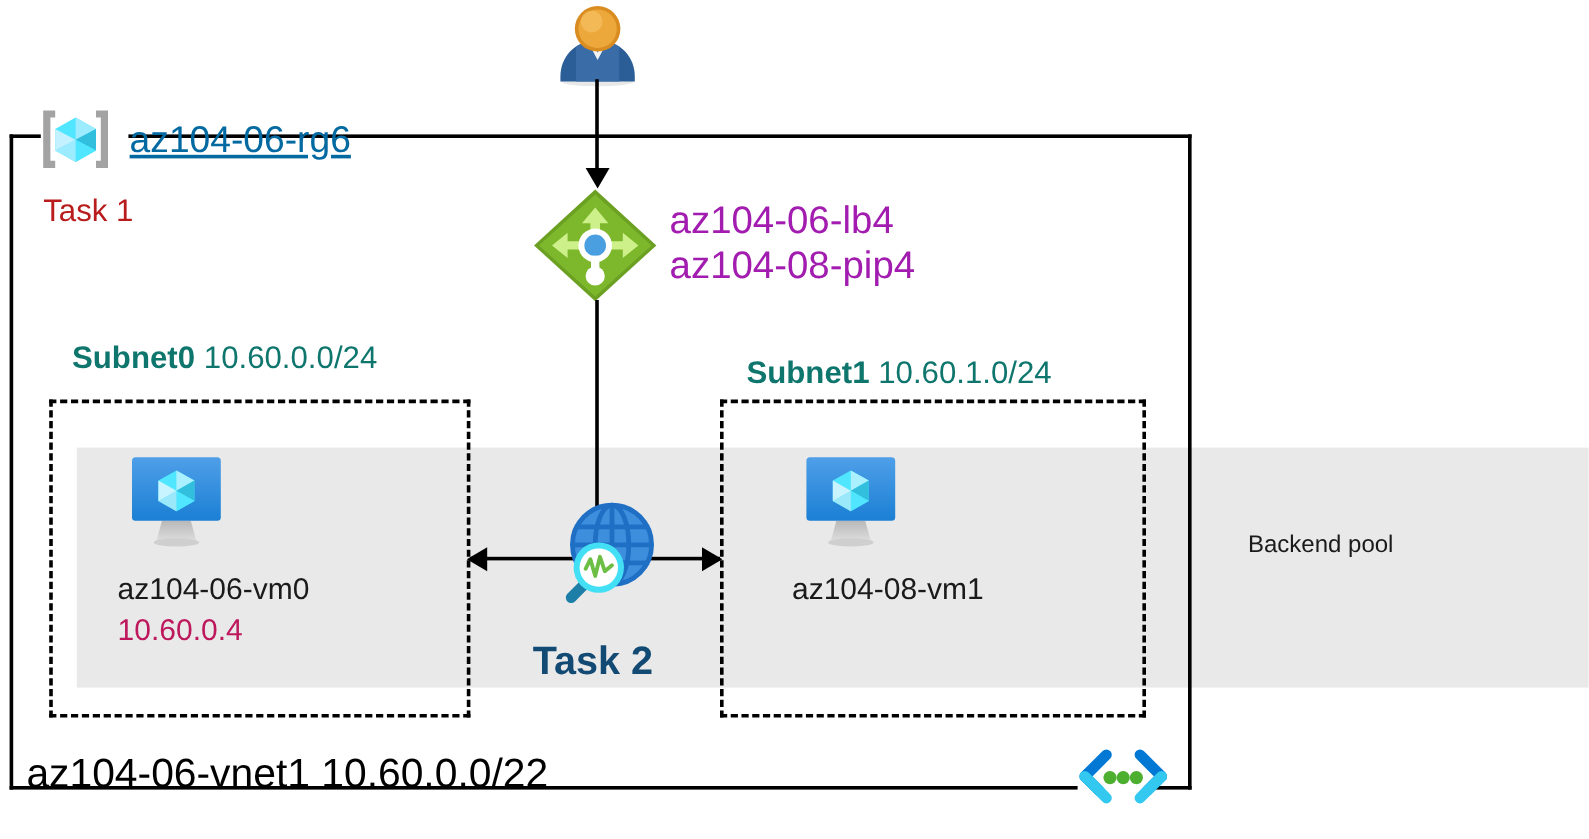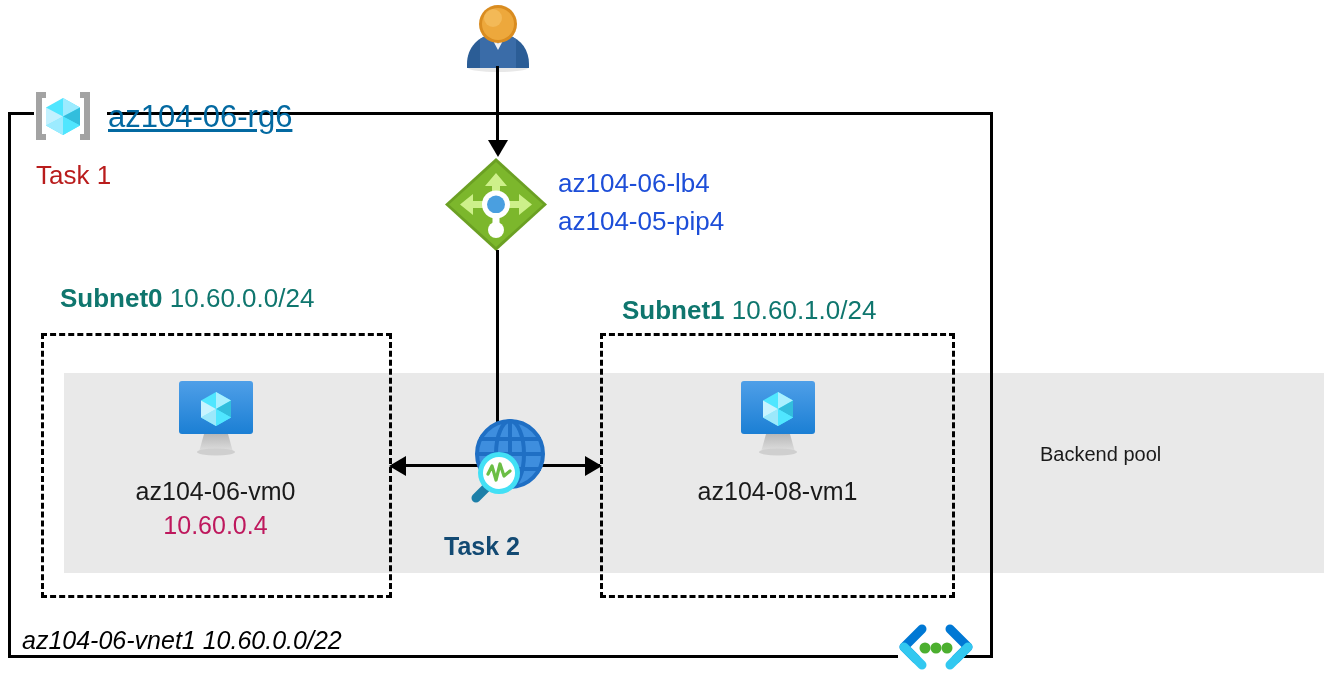--- a/index.html
+++ b/index.html
@@ -40,25 +40,24 @@
   .vnet-top-left  { left: 8px;   top: 112px; width: 26px;  height: 3px; }
   .vnet-top-right { left: 107px; top: 112px; width: 886px; height: 3px; }
   .vnet-left      { left: 8px;   top: 112px; width: 3px;   height: 546px; }
   .vnet-right     { left: 990px; top: 112px; width: 3px;   height: 546px; }
   .vnet-bottom-a  { left: 8px;   top: 655px; width: 890px; height: 3px; }
   .vnet-bottom-b  { left: 955px; top: 655px; width: 38px;  height: 3px; }
 
   .vnet-label {
     left: 22px;
     top: 626px;
-    font-size: 25px;
+    font-size: 34px;
     color: #000000;
     white-space: nowrap;
     background: transparent;
-    font-style: italic;
   }
 
   
   .rg-icon { left: 32px; top: 90px; width: 62px; height: 52px; }
   .rg-label {
     left: 108px;
     top: 99px;
     font-size: 31px;
     color: #0369a1;
     white-space: nowrap;
@@ -68,21 +67,21 @@
     left: 36px;
     top: 160px;
     font-size: 26px;
     font-weight: normal;
     color: #b91c1c;
     white-space: nowrap;
   }
   .task2-label {
     left: 444px;
     top: 532px;
-    font-size: 25px;
+    font-size: 33px;
     font-weight: bold;
     color: #134a73;
     white-space: nowrap;
   }
 
   
   .subnet-box {
     border: 3px dashed #000000;
     background: transparent;
   }
@@ -92,21 +91,21 @@
   .subnet-title {
     font-size: 26px;
     color: #0f766e;
     white-space: nowrap;
   }
   .subnet-title b { font-weight: bold; }
   .subnet0-title { left: 60px;  top: 283px; }
   .subnet1-title { left: 622px; top: 283px; margin-top: 12px; }
 
   
-  .vm-block { text-align: center; }
+  .vm-block { text-align: left; }
   .vm0-block { left: 98px;  top: 378px; width: 235px; }
   .vm1-block { left: 660px; top: 378px; width: 235px; }
   .vm-name {
     font-size: 25px;
     color: #1a1a1a;
     line-height: 34px;
     white-space: nowrap;
   }
   .vm-ip {
     font-size: 25px;
@@ -142,22 +141,22 @@
     border-top: 10px solid transparent;
     border-bottom: 10px solid transparent;
     border-left: 17px solid #000000;
   }
 
   
   .user-icon   { left: 460px; top: 2px;   width: 76px;  height: 70px; }
   .lb-icon     { left: 443px; top: 156px; width: 106px; height: 97px; }
   .lb-labels   { left: 558px; top: 164px; }
   .lb-label-line {
-    font-size: 26px;
-    color: #1d4ed8;
+    font-size: 32px;
+    color: #a21caf;
     line-height: 38px;
     white-space: nowrap;
   }
   .globe-icon  { left: 452px; top: 414px; width: 100px; height: 100px; }
   .vnet-icon   { left: 896px; top: 623px; width: 80px;  height: 50px; }
 </style>
 </head>
 <body>
 
 <div id="stage">
@@ -210,21 +209,21 @@
       <path d="M89 48.5 L76 59 L76 52 L63 52 L63 45 L76 45 L76 38 Z" fill="#cdf08a"></path>
       <path d="M17 48.5 L30 38 L30 45 L43 45 L43 52 L30 52 L30 59 Z" fill="#cdf08a"></path>
       <circle cx="53" cy="48.5" r="14" fill="#ffffff"></circle>
       <circle cx="53" cy="48.5" r="9" fill="#4a9fe0"></circle>
       <rect x="49.5" y="57" width="7" height="14" fill="#ffffff"></rect>
       <circle cx="53" cy="74" r="8" fill="#ffffff"></circle>
     </svg>
   </div>
   <div class="abs lb-labels">
     <div class="lb-label-line">az104-06-lb4</div>
-    <div class="lb-label-line">az104-05-pip4</div>
+    <div class="lb-label-line">az104-08-pip4</div>
   </div>
 
   <div class="abs conn lb-to-globe-line"></div>
 
   <div class="abs conn h-arrow-left-line"></div>
   <div class="abs conn h-arrow-right-line"></div>
   <div class="abs arrowhead ah-left"></div>
   <div class="abs arrowhead ah-right"></div>
 
   <div class="abs subnet-title subnet0-title">

